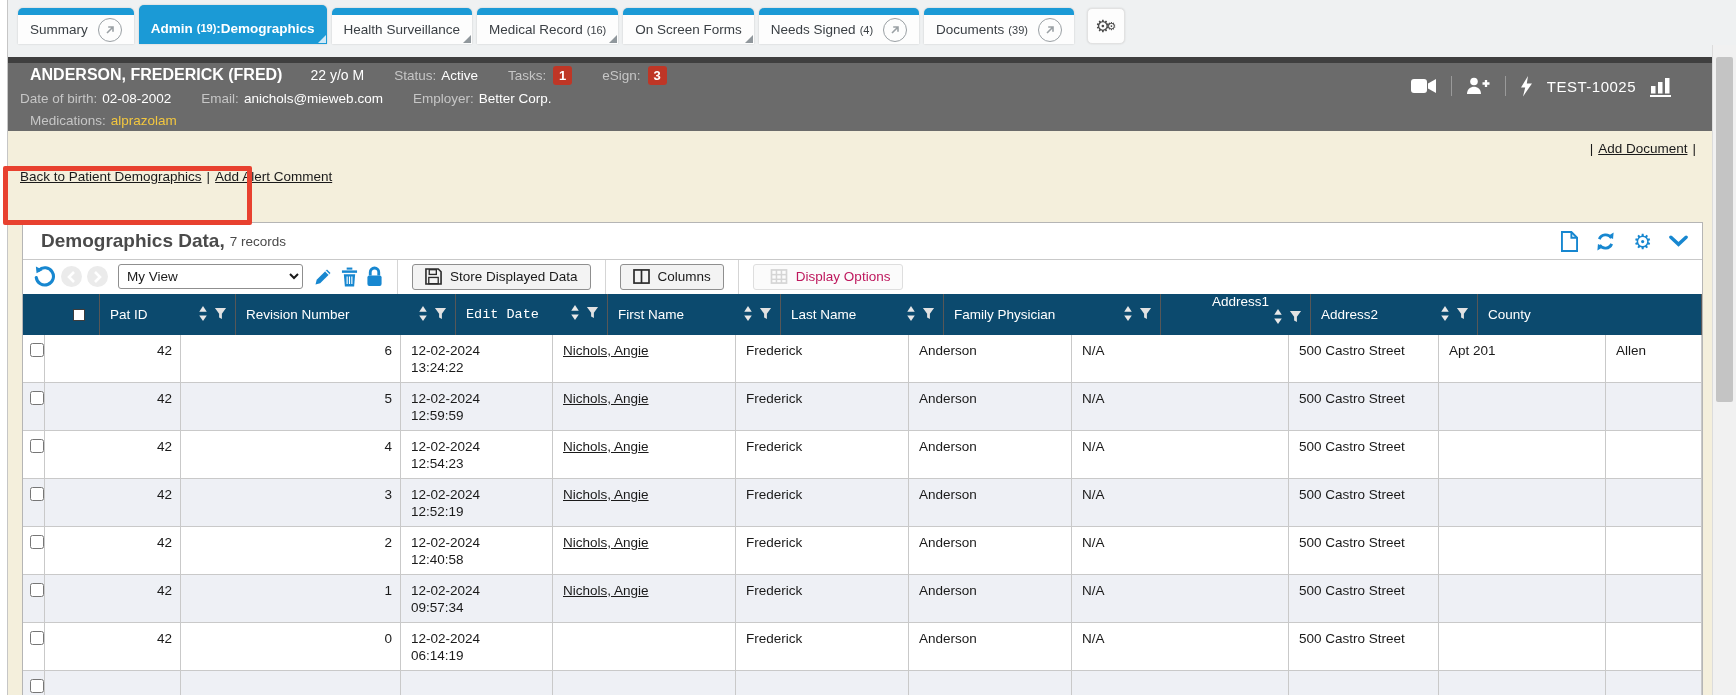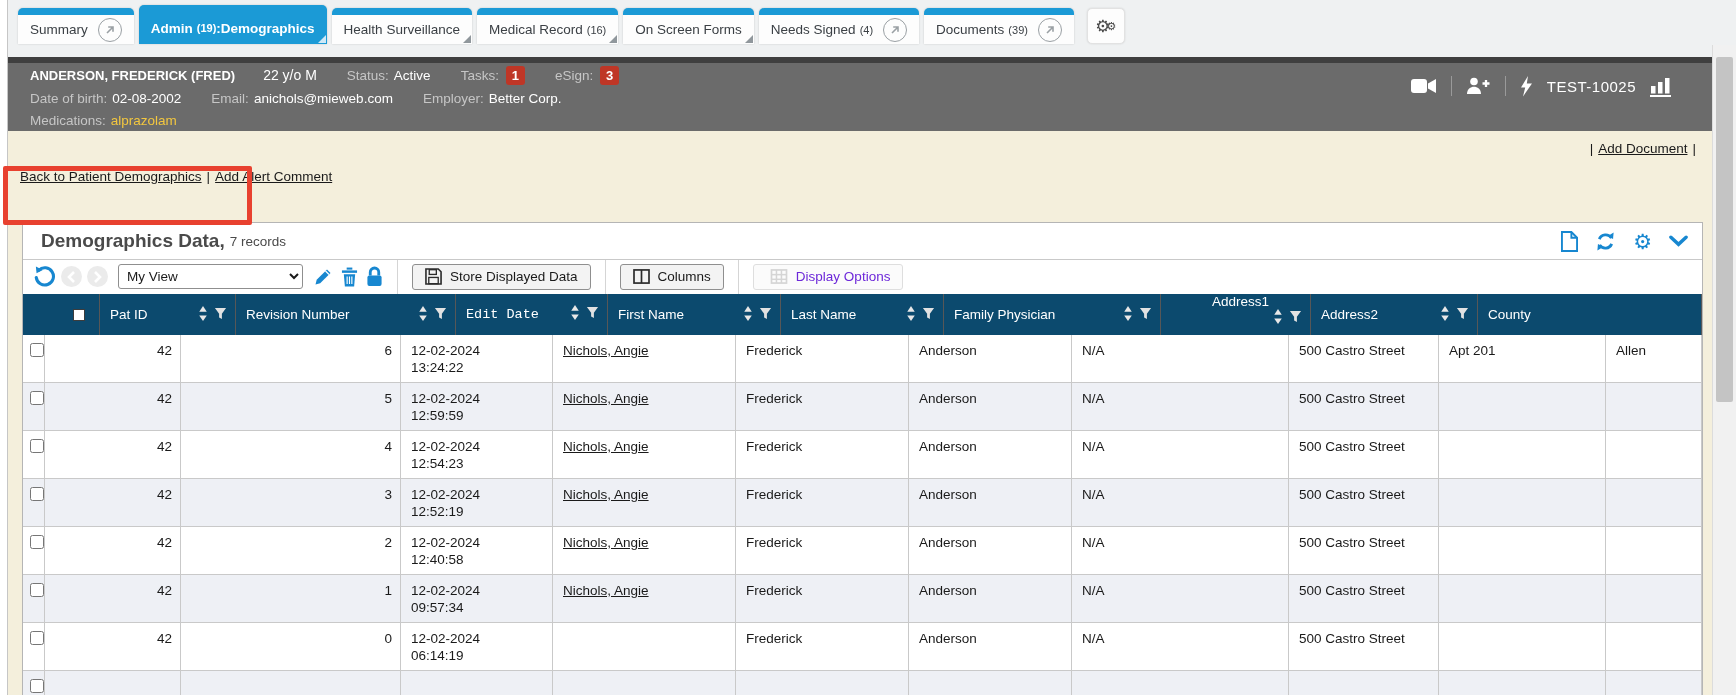--- a/index.html
+++ b/index.html
@@ -31,28 +31,28 @@
   .gear-small { font-size:11px; line-height:1; margin-left:-4px; vertical-align:top; }
 
   
   .scrollbar { position:absolute; right:0; top:45px; width:24px; height:650px; background:#f1f1f1; border-left:1px solid #dcdcdc; z-index:6; }
   .scroll-thumb { position:absolute; left:3px; top:12px; width:17px; height:345px; background:#c4c4c4; border-radius:2px; }
 
   
   .dark-strip { position:absolute; left:8px; top:57px; width:1704px; height:6px; background:#3f3f3f; }
   .banner { position:absolute; left:8px; top:63px; width:1704px; height:68px; background:#6b6b6b; color:#fff; }
   .banner-row1 { position:absolute; left:22px; top:0; height:24px; display:flex; align-items:center; }
-  .pt-name { font-size:13px; font-weight:bold; }
+  .pt-name { font-size:16px; font-weight:bold; }
   .pt-agesex { font-size:14px; margin-left:28px; }
   .b-label { color:#c6c6c6; font-size:13.5px; }
   .b-val { color:#fff; font-size:13.5px; margin-left:5px; }
   .grp { display:flex; align-items:center; margin-left:30px; }
   .badge { display:inline-flex; align-items:center; justify-content:center; min-width:19px; height:19px; margin-left:7px;
            background:#bf3626; color:#fff; font-size:13px; font-weight:bold; border-radius:3px; padding:0 3px; }
-  .banner-row2 { position:absolute; left:22px; top:24px; height:22px; display:flex; align-items:center; }
+  .banner-row2 { position:absolute; left:12px; top:24px; height:22px; display:flex; align-items:center; }
   .banner-row2 .grp:first-child { margin-left:0; }
   .banner-row3 { position:absolute; left:22px; top:46px; height:22px; display:flex; align-items:center; }
   .med-val { color:#f3c73f; font-size:13.5px; margin-left:5px; }
   .banner-icons { position:absolute; right:40px; top:0; height:46px; display:flex; align-items:center; gap:14px; }
   .vdiv { width:1px; height:20px; background:#9a9a9a; }
   .pt-id { font-size:15px; letter-spacing:.5px; }
   .bicon { display:flex; align-items:center; cursor:pointer; }
 
   
   .add-doc-row { position:absolute; right:35px; top:141px; font-size:13.5px; color:#1a1a1a; z-index:3; }
@@ -77,21 +77,21 @@
   
   .ptoolbar { height:34px; border-top:1px solid #c9c9c9; display:flex; align-items:center; padding-left:10px; }
   .ticon { display:flex; align-items:center; cursor:pointer; }
   .circ { width:21px; height:21px; border-radius:50%; background:#ebebeb; display:flex; align-items:center; justify-content:center; margin-left:5px; }
   .view-select { width:185px; height:25px; margin-left:10px; font-size:13.5px; font-family:"Liberation Sans",sans-serif;
                  border:1px solid #8f8f8f; border-radius:3px; background:#fff; color:#1a1a1a; padding:0 4px; }
   .t-sep { width:1px; height:34px; background:#d5d5d5; margin:0 14px; }
   .tbtn { display:flex; align-items:center; height:26px; padding:0 12px; background:#f3f3f3; border:1px solid #8f8f8f;
           border-radius:3px; font-size:13.5px; color:#1a1a1a; cursor:pointer; white-space:nowrap; }
   .tbtn svg { margin-right:8px; }
-  .tbtn.disabled { background:#fbfbfb; border-color:#dedede; color:#6d28d9; cursor:default;padding-left:16px; }
+  .tbtn.disabled { background:#fbfbfb; border-color:#dedede; color:#be185d; cursor:default;padding-left:16px; }
   .gap8 { width:8px; } .gap10 { width:10px; }
 
   
   .dtable { position:absolute; left:0; top:71px; width:1679px; }
   .thead { display:flex; background:#0c4a6e; height:41px;padding-left:42px; }
   .th { display:flex; align-items:center; padding-left:10px; color:#ffffff; font-size:13.5px;
         border-right:1px solid #575757; overflow:hidden; }
   .th-icons { margin-left:auto; display:flex; align-items:center; gap:6px; padding-right:8px; }
   .sel-all { width:12px; height:12px; background:#ffffff; border:1px solid #3c3c3c; margin-left:1px; cursor:pointer; }
   .trow { display:flex; height:48px; background:#ffffff; border-bottom:1px solid #c9c9c9; }

